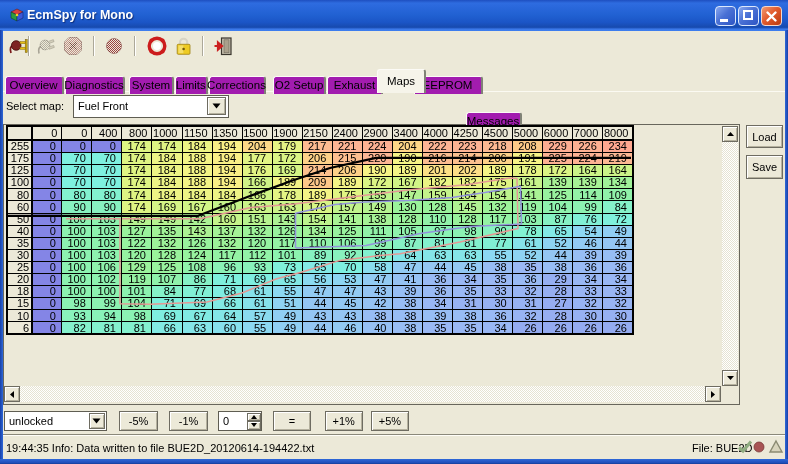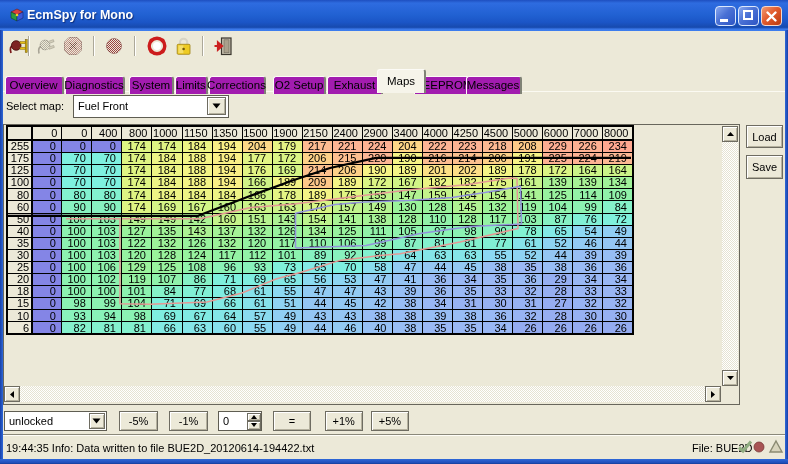--- a/index.html
+++ b/index.html
@@ -94,21 +94,21 @@
 
 <div class="abs" style="left:3px;top:90.5px;width:782px;height:1px;background:#fbfaf2;z-index:1"></div>
 <div class="tab" style="left:4.5px;width:59.0px;">Overview</div>
 <div class="tab" style="left:64.5px;width:60px;">Diagnostics</div>
 <div class="tab" style="left:129px;width:45px;">System</div>
 <div class="tab" style="left:175px;width:32.5px;">Limits</div>
 <div class="tab" style="left:208.5px;width:57px;">Corrections</div>
 <div class="tab" style="left:273px;width:53px;">O2 Setup</div>
 <div class="tab" style="left:327px;width:56px;">Exhaust</div>
 <div class="tab" style="left:413.5px;width:69px;">EEPROM</div>
-<div class="tab" style="left:465.5px;width:56.0px;">Messages</div>
+<div class="tab" style="left:465.5px;width:56.0px;margin-top:36px;">Messages</div>
 <div class="tab" style="left:377px;width:49px;top:69px;height:23.5px;background:#f6f4ea;z-index:4;">Maps</div>
 
 <div class="abs" style="left:6px;top:100px;font-size:11px;">Select map:</div>
 <div class="abs" style="left:73px;top:94.5px;width:156px;height:23px;background:#fff;border:1.5px solid #5f5d52;"></div>
 <div class="abs" style="left:78px;top:100px;font-size:11px;z-index:2">Fuel Front</div>
 <div class="sbtn" style="left:207px;top:97px;width:19px;height:18px;z-index:2">
     <svg width="9" height="6" viewBox="0 0 9 6">
       <polygon points="0.5,0.5 8.5,0.5 4.5,5.5" fill="#000"></polygon>
     </svg>
   </div>

